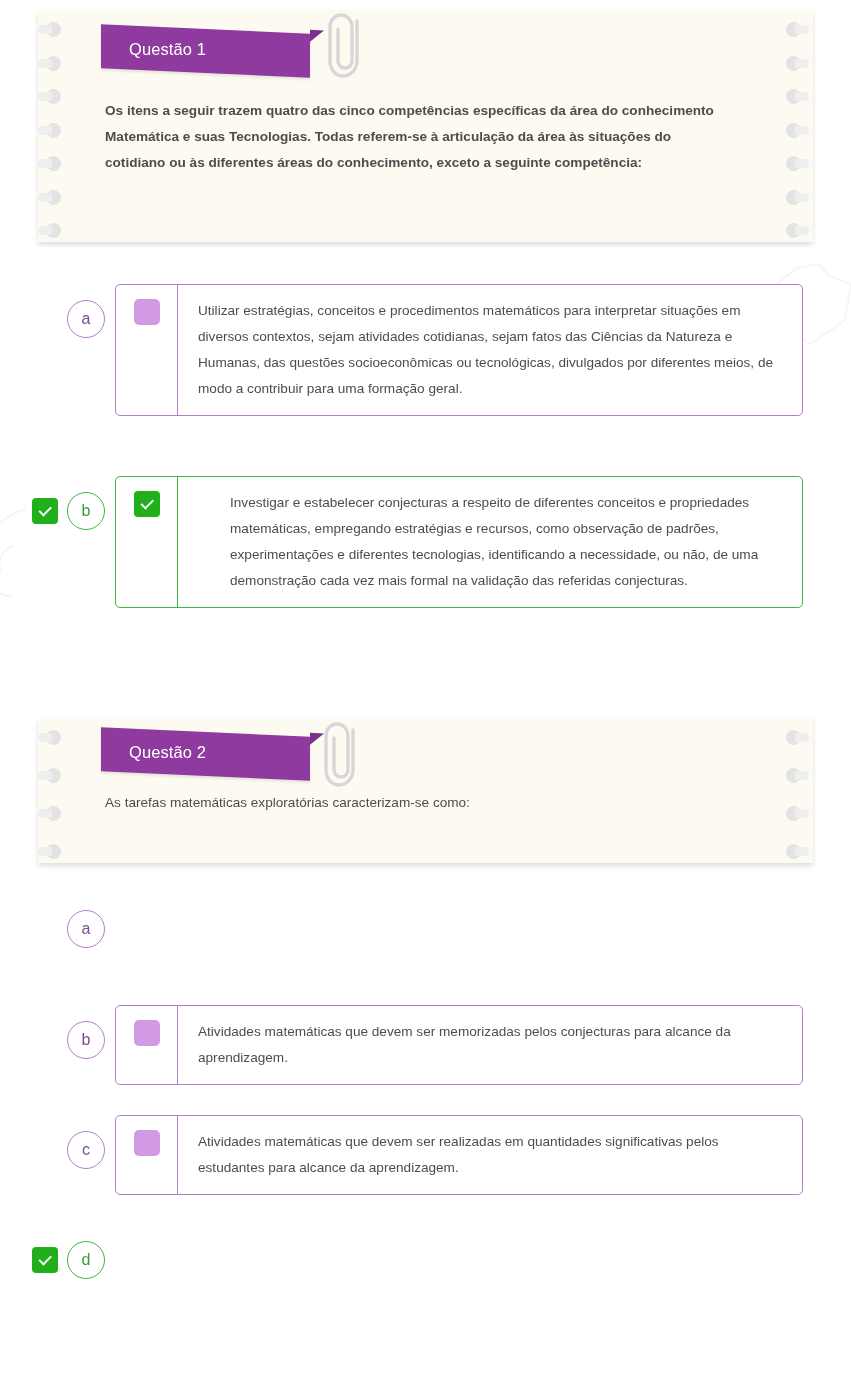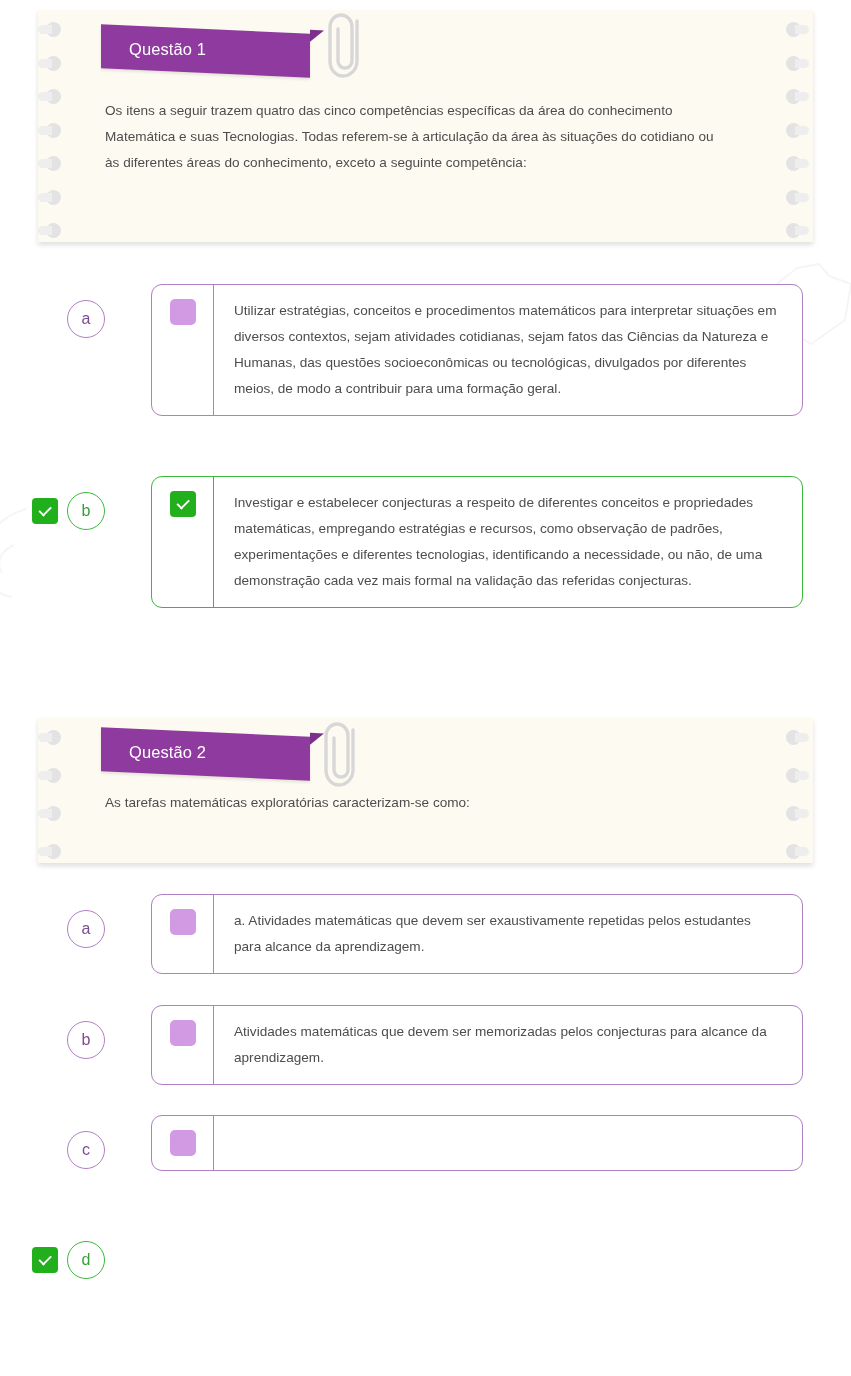--- a/index.html
+++ b/index.html
@@ -119,21 +119,21 @@
 
   
   .q-body {
     position: absolute;
     left: 67px;
     right: 56px;
     color: #4d4d4d;
     font-size: 13.6px;
     line-height: 26px;
   }
-  .q1-card .q-body { top: 88px; right: 96px; }
+  .q1-card .q-body { top: 88px; right: 96px; font-weight: bold; }
   .q2-card .q-body { top: 72px; }
 
   
   .option-row {
     position: absolute;
     left: 0;
     width: 851px;
     display: flex;
     align-items: flex-start;
   }
@@ -169,28 +169,27 @@
   }
   .letter-badge.correct {
     border-color: #3cb83c;
     color: #3a9e3a;
   }
 
   .option-box {
     flex: 1 1 auto;
     margin-right: 48px;
     border: 1.4px solid #b07fc4;
-    border-radius: 11px;
+    border-radius: 5px;
     background: #ffffff;
     display: flex;
     align-items: stretch;
     min-height: 56px;
-    margin-left: 36px;
-  }
-  .option-box.correct { border-color: #3cb83c; }
+  }
+  .option-box.correct { border-color: #3cb83c; gap: 32px; }
 
   .check-cell {
     width: 62px;
     flex: 0 0 62px;
     border-right: 1.4px solid #b07fc4;
     display: flex;
     align-items: flex-start;
     justify-content: center;
     padding-top: 14px;
   }
@@ -336,54 +335,49 @@
   <div class="q-body">As tarefas matemáticas exploratórias caracterizam-se como:</div>
 </div>
 
 <div class="option-row" style="top:894px;">
   <div class="mark-col">
     <div class="outer-check hidden">
       
     </div>
     <div class="letter-badge">a</div>
   </div>
+</div>
+
+<div class="option-row" style="top:1005px;">
+  <div class="mark-col">
+    <div class="outer-check hidden">
+      
+    </div>
+    <div class="letter-badge">b</div>
+  </div>
   <div class="option-box">
     <div class="check-cell">
       <div class="checkbox"></div>
     </div>
-    <div class="option-text">a. Atividades matemáticas que devem ser exaustivamente repetidas pelos estudantes para alcance da aprendizagem.</div>
-  </div>
-</div>
-
-<div class="option-row" style="top:1005px;">
+    <div class="option-text">Atividades matemáticas que devem ser memorizadas pelos conjecturas para alcance da aprendizagem.</div>
+  </div>
+</div>
+
+<div class="option-row" style="top:1115px;">
   <div class="mark-col">
     <div class="outer-check hidden">
       
     </div>
-    <div class="letter-badge">b</div>
+    <div class="letter-badge">c</div>
   </div>
   <div class="option-box">
     <div class="check-cell">
       <div class="checkbox"></div>
     </div>
-    <div class="option-text">Atividades matemáticas que devem ser memorizadas pelos conjecturas para alcance da aprendizagem.</div>
-  </div>
-</div>
-
-<div class="option-row" style="top:1115px;">
-  <div class="mark-col">
-    <div class="outer-check hidden">
-      
-    </div>
-    <div class="letter-badge">c</div>
-  </div>
-  <div class="option-box">
-    <div class="check-cell">
-      <div class="checkbox"></div>
-    </div>
+    <div class="option-text">Atividades matemáticas que devem ser realizadas em quantidades significativas pelos estudantes para alcance da aprendizagem.</div>
   </div>
 </div>
 
 <div class="option-row" style="top:1225px;">
   <div class="mark-col">
     <div class="outer-check">
       <span class="tick"></span>
     </div>
     <div class="letter-badge correct">d</div>
   </div>

